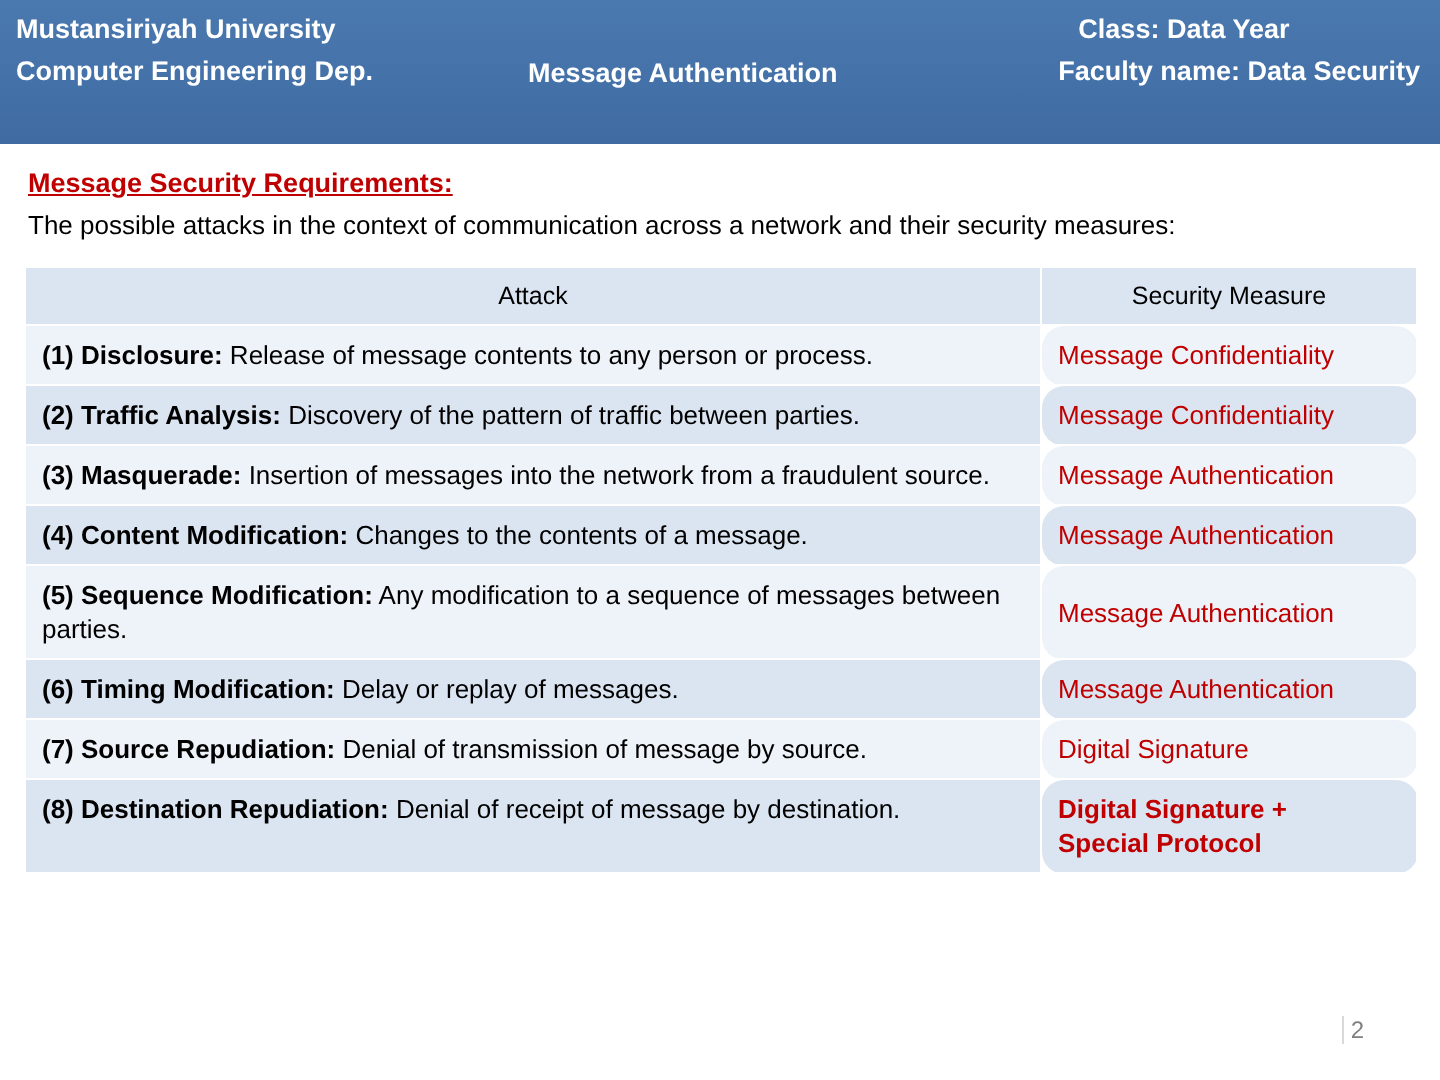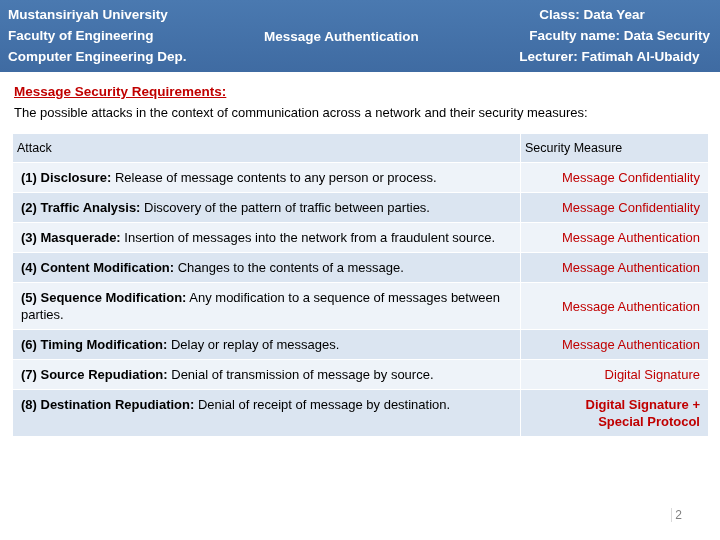--- a/index.html
+++ b/index.html
@@ -97,40 +97,41 @@
     table-layout: fixed;
   }
   table.matrix col.c1 { width: 508px; }
   table.matrix col.c2 { width: 188px; }
   table.matrix th {
     background: #dbe5f1;
     border: 1px solid #ffffff;
     color: #000000;
     font-size: 12.5px;
     font-weight: normal;
-    text-align: left;
+    text-align: center;
     padding: 5px 4px;
     height: 18px;
   }
   table.matrix td {
     border: 1px solid #ffffff;
     padding: 6px 8px;
     font-size: 13px;
     color: #000000;
     vertical-align: top;
     line-height: 17px;
   }
   table.matrix tr.odd td { background: #eef3f9; }
   table.matrix tr.even td { background: #dbe5f1; }
   table.matrix td.attack b { font-weight: bold; }
   table.matrix td.measure {
     color: #c00000;
-    text-align: right;
+    text-align: left;
     vertical-align: middle;
     font-weight: normal;
+    border-radius: 11px;
   }
   table.matrix td.measure.bold { font-weight: bold; }
 
   
   .page-number {
     position: absolute;
     right: 38px;
     bottom: 18px;
     color: #7f7f7f;
     font-size: 12px;
@@ -145,28 +146,26 @@
   }
 </style>
 </head>
 <body>
 
 <div class="slide">
 
   <div class="header">
     <div class="header-left">
       <div>Mustansiriyah University</div>
-      <div>Faculty of Engineering</div>
       <div>Computer Engineering Dep.</div>
     </div>
     <div class="header-center">Message Authentication</div>
     <div class="header-right">
       <div class="line1">Class: Data Year</div>
       <div class="line2">Faculty name: Data Security</div>
-      <div class="line3">Lecturer: Fatimah Al-Ubaidy</div>
     </div>
   </div>
 
   <div class="section-title">Message Security Requirements:</div>
   <div class="intro">The possible attacks in the context of communication across a network and their security measures:</div>
 
   <div class="table-wrap">
     <table class="matrix">
       <colgroup>
         <col class="c1">

